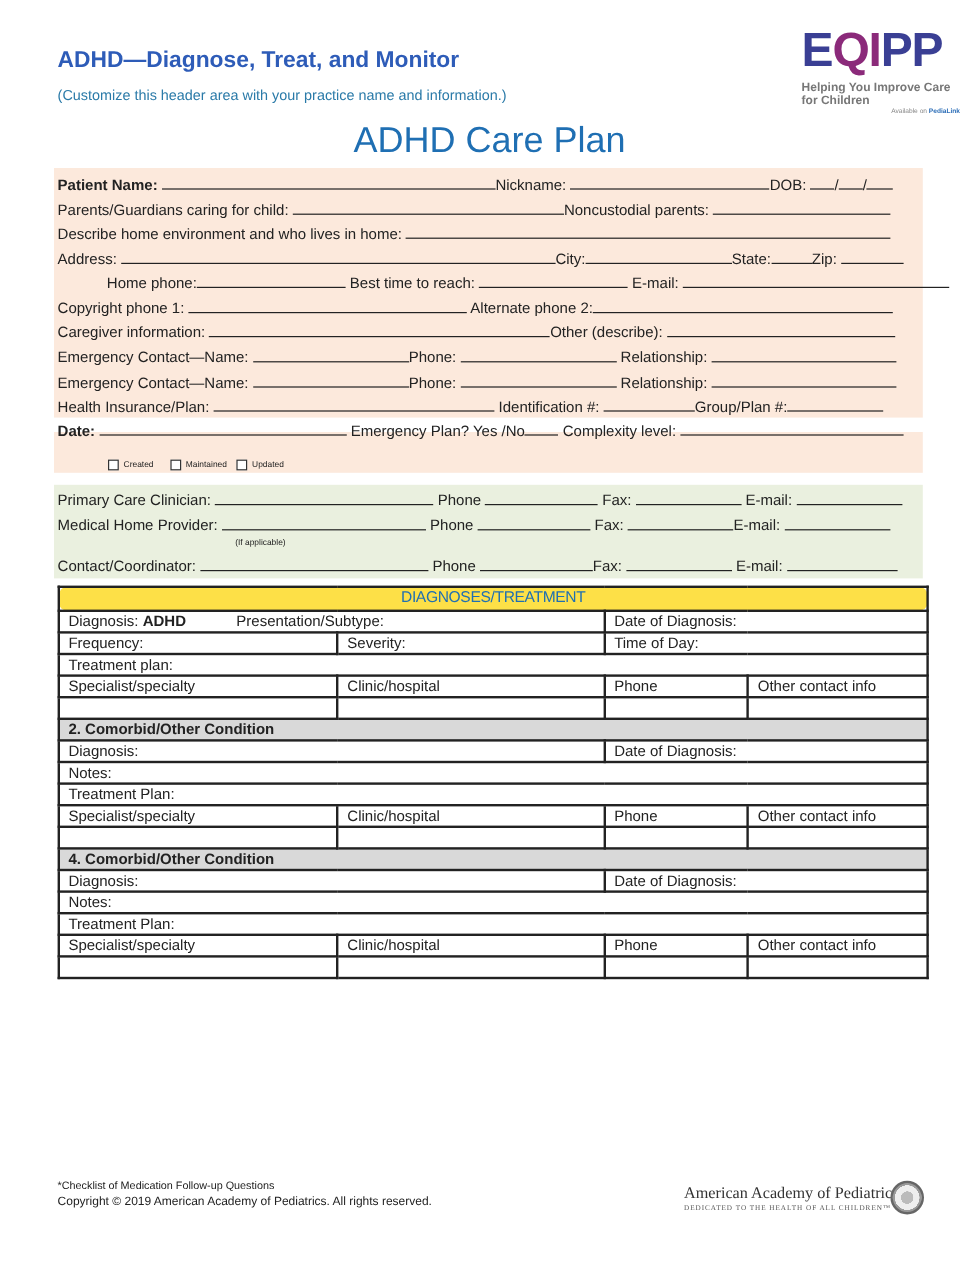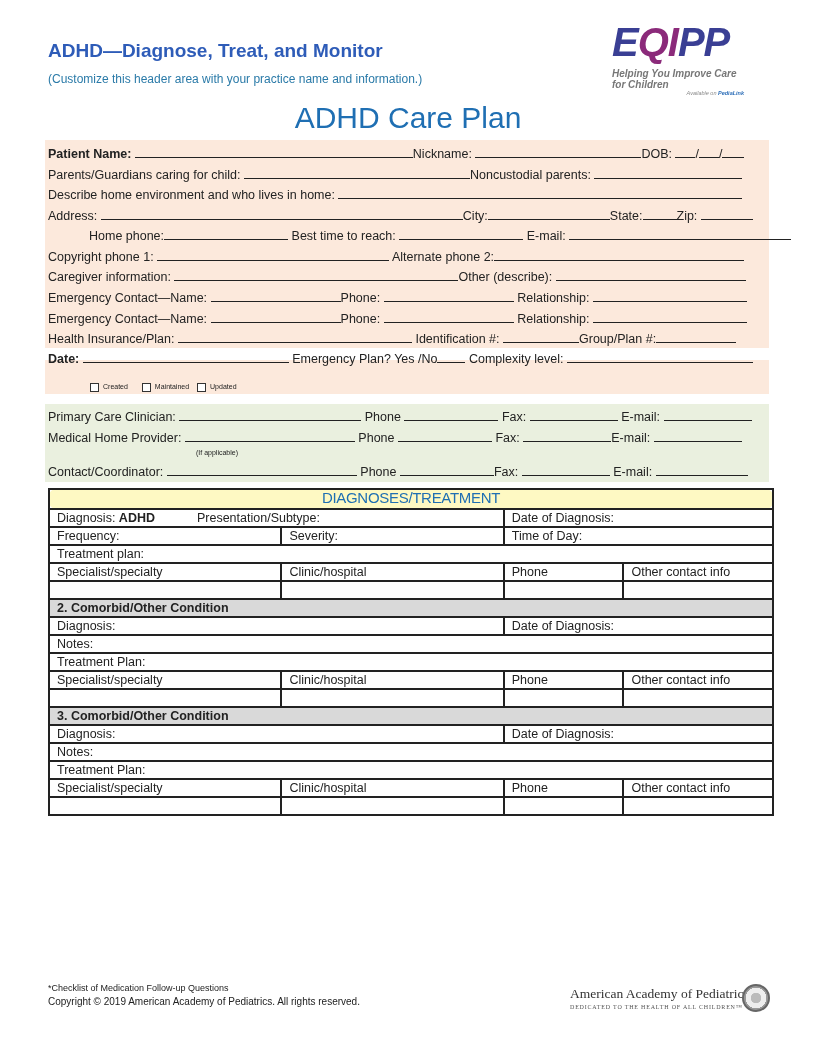--- a/index.html
+++ b/index.html
@@ -1,40 +1,40 @@
 <!DOCTYPE html>
 <html><head>
 <meta charset="utf-8">
 <style>
   * { box-sizing: border-box; margin: 0; padding: 0; }
   body { width: 816px; height: 1056px; background: #ffffff; position: relative; font-family: "Liberation Sans", sans-serif; color: #222; overflow: hidden; }
   .abs { position: absolute; }
   .hdr-title { left: 48px; top: 40px; font-size: 19px; font-weight: bold; color: #2e5cb8; }
   .hdr-sub { left: 48px; top: 72px; font-size: 12px; color: #2a7aa8; }
-  .logo { left: 612px; top: 22px; width: 140px; height: 68px; font-style: italic; }
+  .logo { left: 668px; top: 22px; width: 140px; height: 68px; }
   .logo-main { font-size: 40px; font-weight: bold; letter-spacing: -1px; line-height: 40px; }
   .logo-e, .logo-pp { color: #3a3f94; }
   .logo-qi { color: #8b2a7a; }
   .logo-tag { font-size: 10px; color: #777; margin-top: 6px; font-weight: bold; }
   .logo-avail { font-size: 5.5px; color: #888; text-align: right; padding-right: 8px; }
   .logo-avail b { color: #2e6fb8; }
   .doc-title { left: 0; width: 816px; top: 101px; text-align: center; font-size: 30px; color: #1f6fb3; }
 
   .band { left: 45px; width: 724px; }
   .peach { background: #fce9dc; }
   .green { background: #eaf0df; }
   .line { position: absolute; left: 48px; font-size: 12.5px; color: #222; white-space: nowrap; }
   .u { display: inline-block; border-bottom: 1px solid #222; height: 11px; vertical-align: baseline; }
   .bold { font-weight: bold; }
   .tiny { font-size: 7px; }
   .cb { display: inline-block; width: 9px; height: 9px; border: 1px solid #333; vertical-align: middle; margin-right: 4px; margin-left: 6px; background: #fff; }
 
   table.diag { position: absolute; left: 48px; top: 488px; width: 726px; border-collapse: collapse; font-size: 12.5px; }
   table.diag td { border: 2px solid #222; padding: 0 7px; vertical-align: top; height: 18px; line-height: 16px; }
-  .tt { background: #fef9c3; text-align: center; color: #1f6fb3; font-size: 15px; height: 20px !important; letter-spacing: -0.3px; border-radius: 7px; }
+  .tt { background: #fde047; text-align: center; color: #1f6fb3; font-size: 13px; height: 20px !important; letter-spacing: -0.3px; border-radius: 7px; }
   .sec { background: #d9d9d9; font-weight: bold; }
   .tall td { height: 37px; }
 
   .foot1 { left: 48px; top: 983px; font-size: 9px; }
   .foot2 { left: 48px; top: 996px; font-size: 10px; }
   .aap { left: 570px; top: 986px; }
   .aap-name { font-family: "Liberation Serif", serif; font-size: 13.5px; color: #333; }
   .aap-tag { font-family: "Liberation Serif", serif; font-size: 6px; color: #555; letter-spacing: 0.8px; margin-top: 2px; }
   .seal { left: 742px; top: 984px; width: 28px; height: 28px; border-radius: 50%; border: 2px solid #666; background: radial-gradient(circle, #bbb 0 30%, #eee 31% 60%, #999 61%); }
 </style>
@@ -162,21 +162,21 @@
     <td>Other contact info</td>
   </tr>
   <tr>
         <td></td>
         <td></td>
         <td></td>
         <td></td>
       </tr>
 
   <tr>
-        <td colspan="4" class="sec">3.   Comorbid/Other Condition</td>
+        <td colspan="4" class="sec">4.   Comorbid/Other Condition</td>
       </tr>
   <tr>
     <td colspan="2">Diagnosis:</td>
     <td colspan="2">Date of Diagnosis:</td>
   </tr>
   <tr class="tall">
         <td colspan="4">Notes:</td>
       </tr>
   <tr class="tall">
         <td colspan="4">Treatment Plan:</td>

